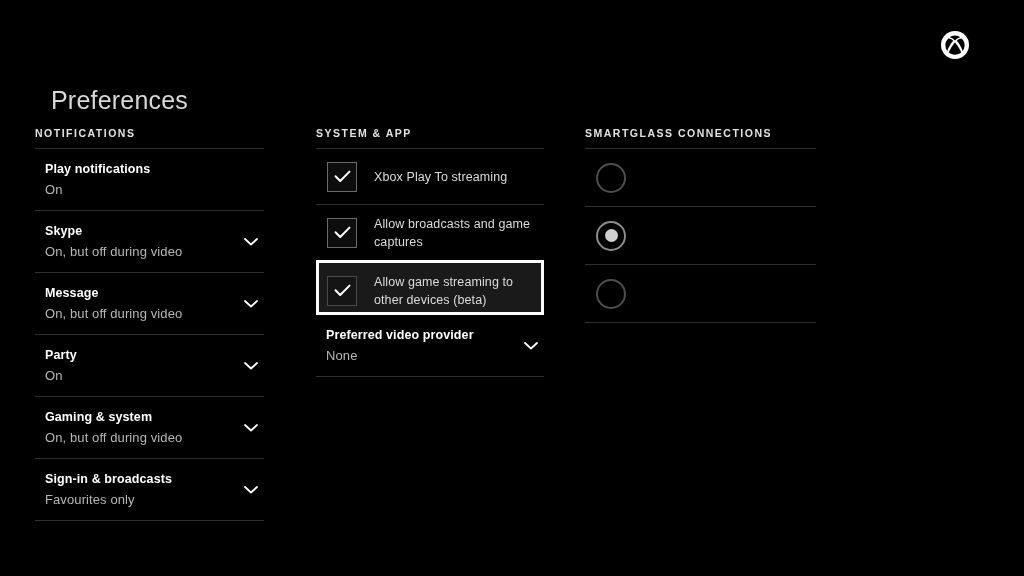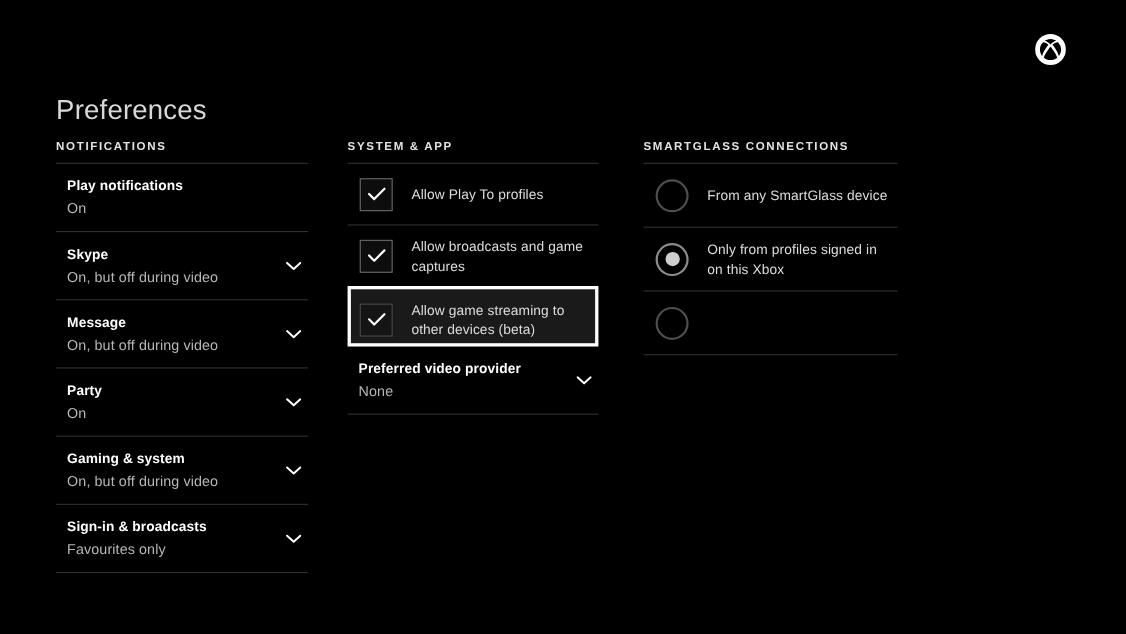--- a/index.html
+++ b/index.html
@@ -40,21 +40,21 @@
 
   
   .columns {
     position: absolute;
     top: 127px;
     left: 0;
     width: 1024px;
   }
 
   .column { position: absolute; top: 0; }
-  .col-notifications   { left: 51px;  width: 229px; }
+  .col-notifications   { left: 35px;  width: 229px; }
   .col-system          { left: 316px; width: 228px; }
   .col-smartglass      { left: 585px; width: 231px; }
 
   .col-header {
     font-size: 10.5px;
     font-weight: 600;
     letter-spacing: 1.5px;
     color: #e2e2e2;
     text-transform: uppercase;
     padding-bottom: 9px;
@@ -253,21 +253,21 @@
   <div class="column col-system">
     <div class="col-header">SYSTEM &amp; APP</div>
     <div class="divider"></div>
 
     <div class="check-row">
       <span class="checkbox">
         <svg width="17" height="13" viewBox="0 0 17 13">
             <path d="M1.5 6.3 L6.2 11 L15.5 1.6" fill="none" stroke="#ffffff" stroke-width="2" stroke-linecap="round" stroke-linejoin="round"></path>
           </svg>
       </span>
-      <span class="check-label">Allow Play To profiles</span>
+      <span class="check-label">Xbox Play To streaming</span>
     </div>
     <div class="divider"></div>
 
     <div class="check-row">
       <span class="checkbox">
         <svg width="17" height="13" viewBox="0 0 17 13">
             <path d="M1.5 6.3 L6.2 11 L15.5 1.6" fill="none" stroke="#ffffff" stroke-width="2" stroke-linecap="round" stroke-linejoin="round"></path>
           </svg>
       </span>
       <span class="check-label">Allow broadcasts and game captures</span>
@@ -293,29 +293,27 @@
     </div>
     <div class="divider"></div>
   </div>
 
   <div class="column col-smartglass">
     <div class="col-header">SMARTGLASS CONNECTIONS</div>
     <div class="divider"></div>
 
     <div class="radio-row">
       <span class="radio"></span>
-      <span class="radio-label">From any SmartGlass device</span>
     </div>
     <div class="divider"></div>
 
     <div class="radio-row">
       <span class="radio selected">
         <span class="radio-dot"></span>
       </span>
-      <span class="radio-label">Only from profiles signed in on this Xbox</span>
     </div>
     <div class="divider"></div>
 
     <div class="radio-row">
       <span class="radio"></span>
     </div>
     <div class="divider"></div>
   </div>
 
 </div>

